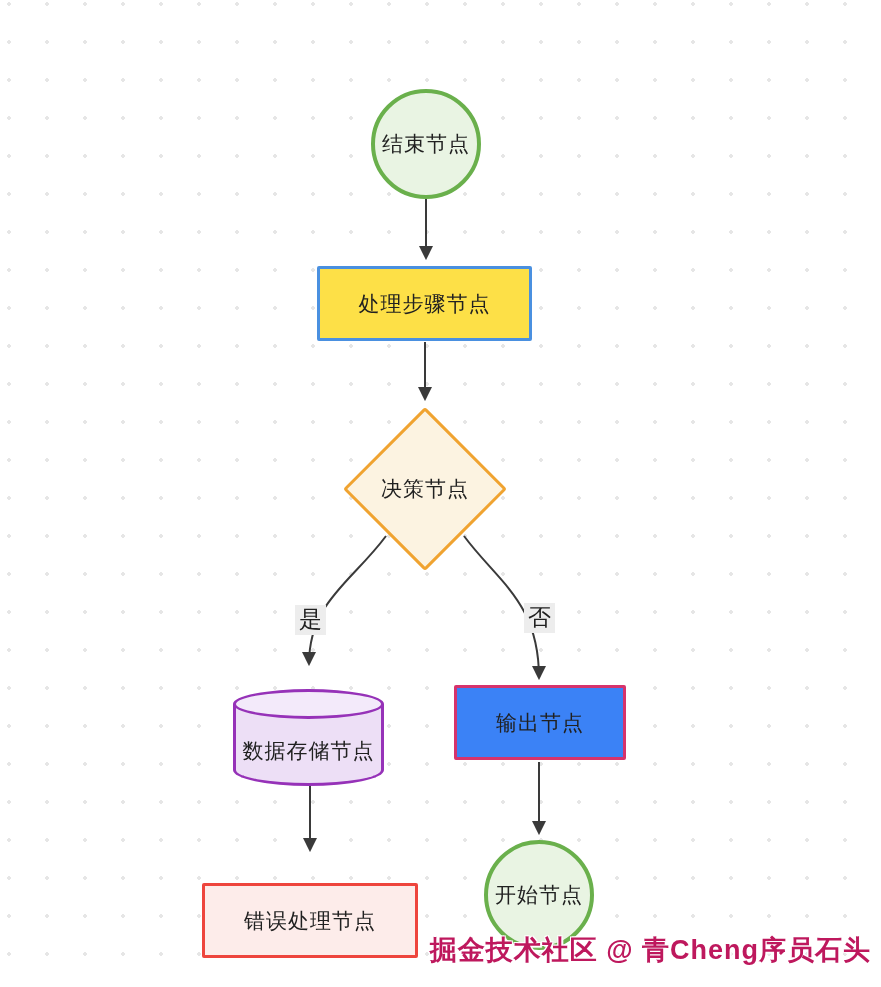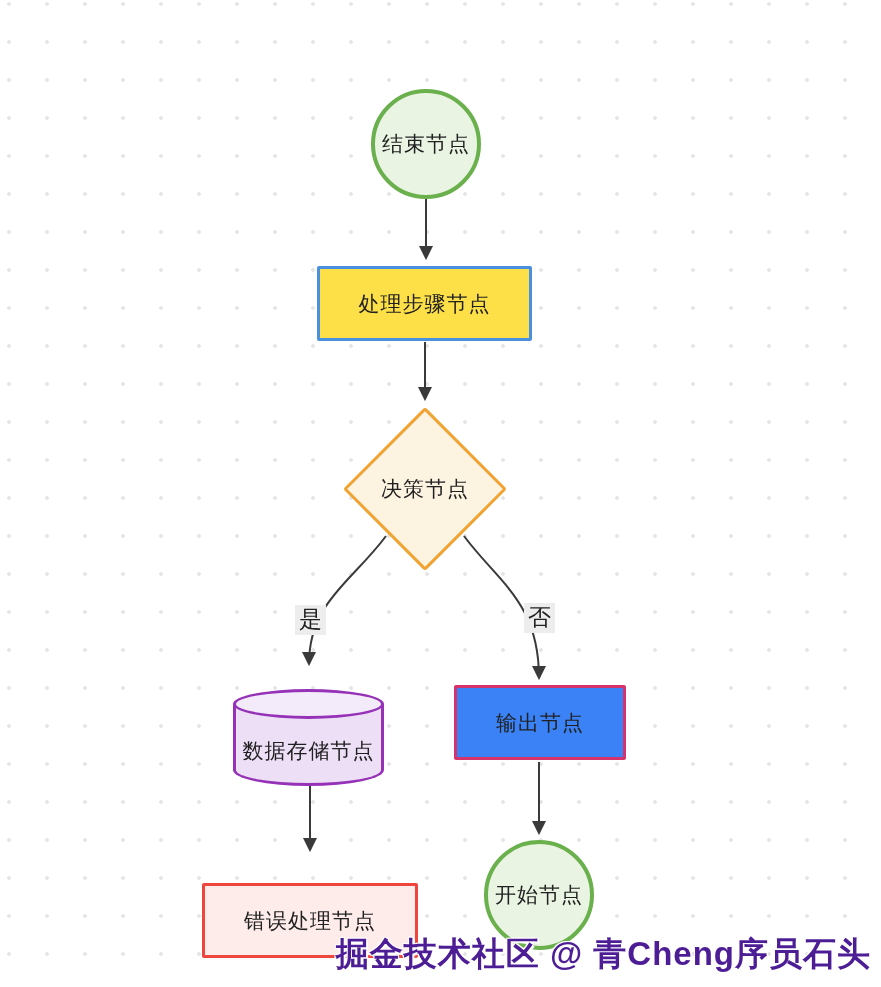--- a/index.html
+++ b/index.html
@@ -45,21 +45,21 @@
               background: #f3eafa; border: 3px solid #9632b8; border-radius: 50%; }
   .cyl-label { position: absolute; left: 0; right: 0; top: 30px; bottom: 4px;
                display: flex; align-items: center; justify-content: center; }
   
   .edge-label { position: absolute; z-index: 3; background: #ededed; color: #212121;
                 font-size: 23px; padding: 1px 4px; line-height: 1.2; }
   .edge-label-yes { left: 295px; top: 605px; }
   .edge-label-no  { left: 524px; top: 603px; }
   
   .watermark { position: absolute; z-index: 5; right: 10px; top: 932px;
-               font-size: 33px; font-weight: bold; color: #4c1d95; letter-spacing: 1px;
+               font-size: 27px; font-weight: bold; color: #be185d; letter-spacing: 1px;
                text-shadow: -1px -1px 0 #fff, 1px -1px 0 #fff, -1px 1px 0 #fff,
                             1px 1px 0 #fff, 2px 2px 1px #fff; }
 </style>
 </head>
 <body>
 
 <div class="canvas">
 
   <svg class="edges" width="881" height="987" viewBox="0 0 881 987">
     <defs>

